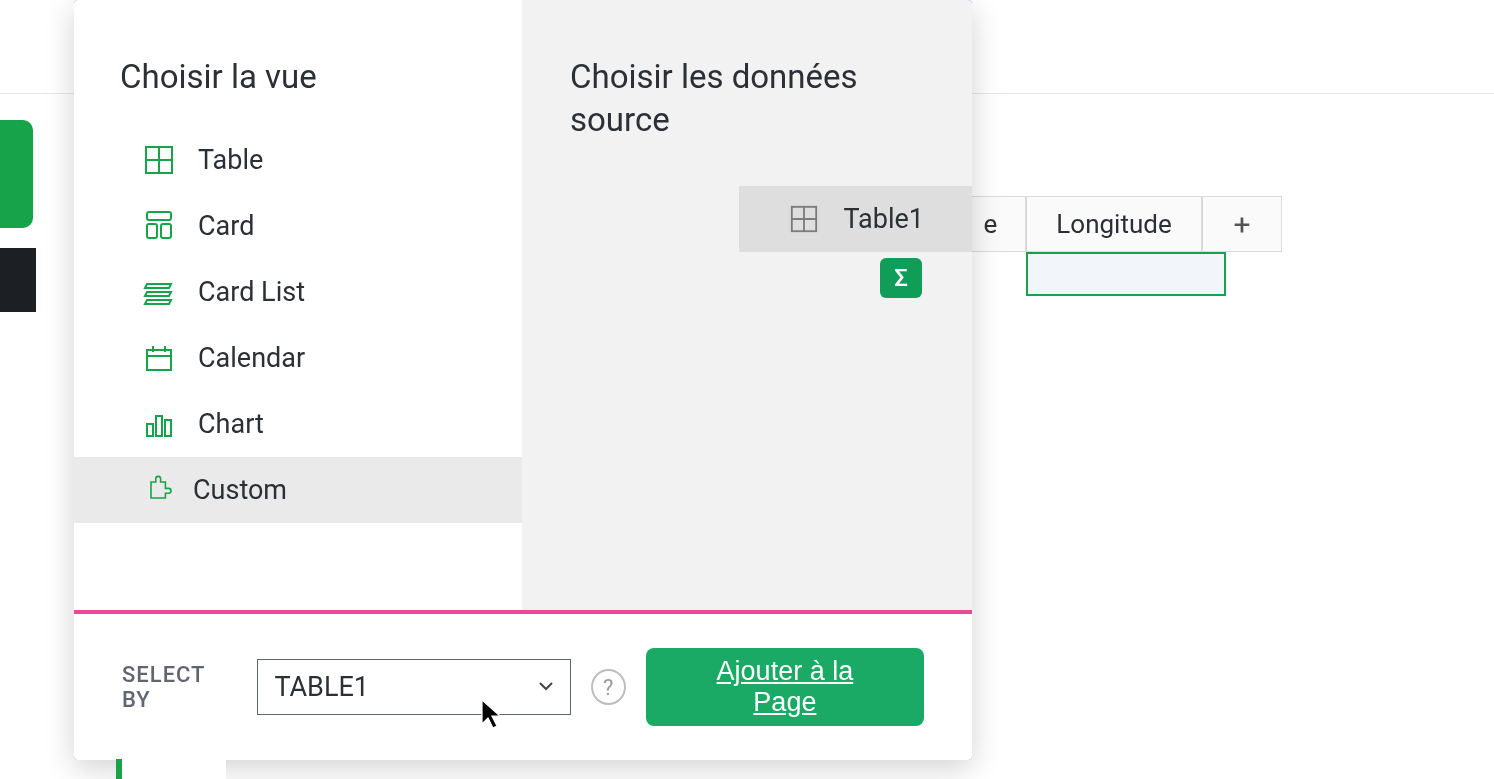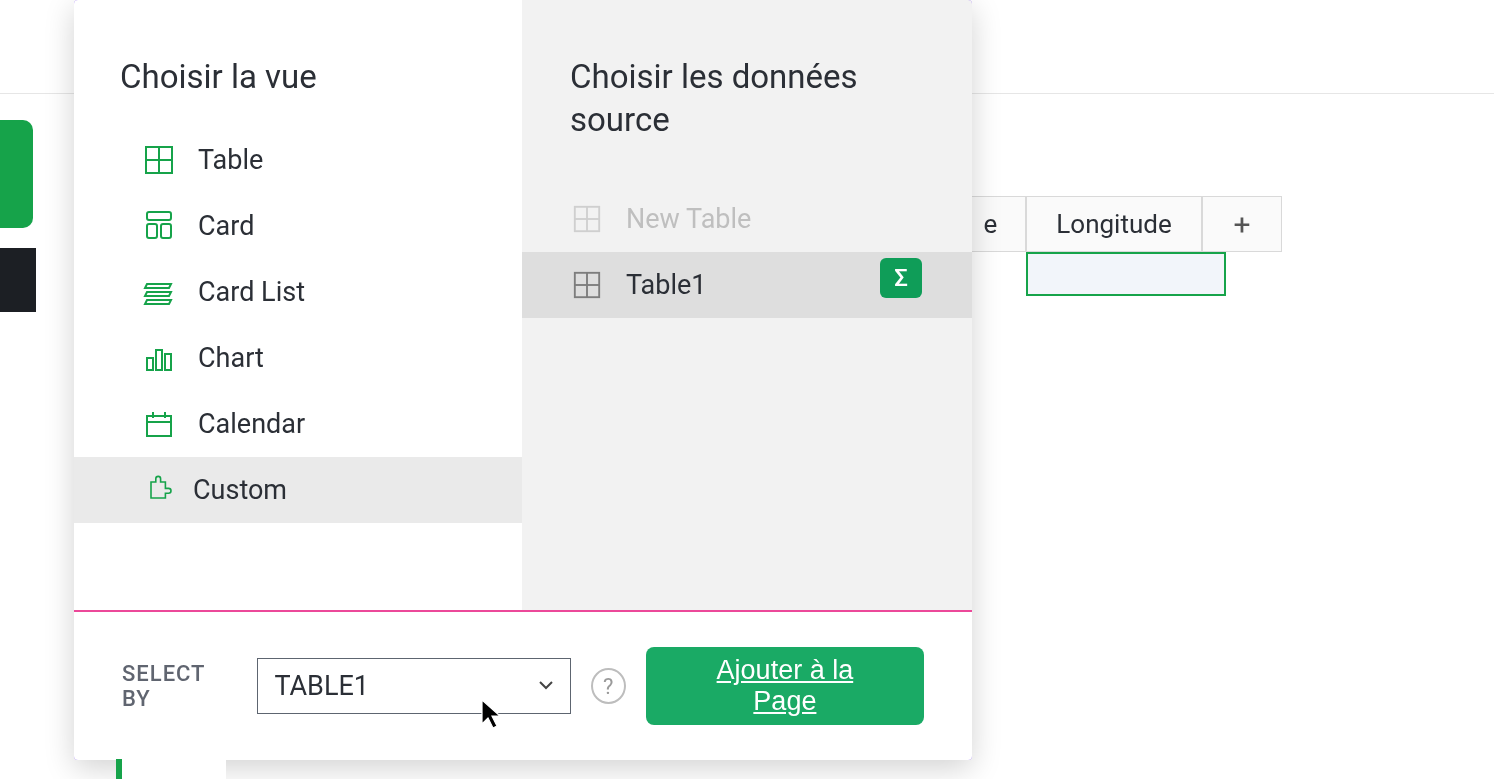--- a/index.html
+++ b/index.html
@@ -22,38 +22,38 @@
   .bg-datarow { position:absolute; left:1026px; top:252px; height:44px; display:flex; }
   .bg-datacell { width:200px; height:44px; border:2px solid #16a34a; background:#f2f5fa; }
 
   
   .sigma-badge { position:absolute; left:880px; top:258px; width:42px; height:40px; background:#0f9d58; border-radius:6px; display:flex; align-items:center; justify-content:center; color:#fff; font-size:24px; font-weight:500; z-index:10; }
 
   
   .dialog { position:absolute; left:62px; top:0; width:898px; height:760px; background:#8b5cf6; box-shadow:0 8px 30px rgba(0,0,0,0.18); display:flex; flex-direction:column; border-radius:4px; overflow:hidden;margin-left:12px; }
   .dialog-body { flex:1; display:flex; min-height:0; }
   .col-left { width:448px; background:#fff; display:flex; flex-direction:column; }
-  .col-right { flex:1; background:#f2f2f2; display:flex; flex-direction:column; }
+  .col-right { flex:1; background:#f2f2f2; display:flex; flex-direction:column;align-items:flex-end; }
 
   .panel-title { font-size:33px; color:#2b2f36; padding:56px 46px 28px 46px; line-height:1.3; font-weight:400; }
   .col-right .panel-title { padding-left:48px; padding-right:40px; }
 
   .view-list { display:flex; flex-direction:column; }
   .view-item { display:flex; align-items:center; gap:22px; padding:16px 68px; font-size:27px; color:#2b2f36; cursor:pointer; }
   .view-item.selected { background:#eaeaea;gap:17px; }
   .vi-icon { width:34px; height:34px; display:flex; align-items:center; justify-content:center; }
   .vi-icon svg { display:block; }
 
   .source-list { display:flex; flex-direction:column; padding-top:16px; }
   .source-item { display:flex; align-items:center; gap:22px; padding:16px 48px; font-size:27px; cursor:pointer; }
   .source-item.disabled { color:#bfbfbf; cursor:default; }
   .source-item.selected { background:#dedede; color:#2b2f36; }
   .si-icon { width:34px; height:34px; display:flex; align-items:center; justify-content:center; }
 
-  .dialog-footer { height:150px; border-top:2px solid #ec4899; display:flex; align-items:center; padding:0 48px; gap:20px; background:#fff; }
+  .dialog-footer { height:150px; border-top:4px solid #ec4899; display:flex; align-items:center; padding:0 48px; gap:20px; background:#fff; }
   .sel-label { font-size:22px; letter-spacing:1px; color:#606570; font-weight:500; }
   .sel-combo { position:relative; width:320px; height:56px; border:1px solid #5d6570; display:flex; align-items:center; padding:0 16px; font-size:27px; color:#2b2f36; cursor:pointer; background:#fff; }
   .sel-combo .chev { position:absolute; right:14px; top:50%; transform:translateY(-50%); color:#444; }
   .help-circ { width:36px; height:36px; border:2px solid #bdbdbd; border-radius:50%; display:flex; align-items:center; justify-content:center; color:#9a9a9a; font-size:22px; cursor:pointer; }
   .add-btn { margin-left:auto; height:78px; padding:0 38px; background:#1aaa65; color:#fff; border:none; border-radius:8px; font-size:27px; cursor:pointer;text-decoration:underline; }
 
   
   .bg-bottom { position:absolute; left:116px; top:759px; width:110px; height:20px; border-left:6px solid #16a34a; background:#fff; }
 
   
@@ -114,66 +114,56 @@
                 <path d="M4 24 L28 24 L26 28 L2 28 Z" stroke="#16a34a" stroke-width="2"></path>
               </svg>
           </span>
           <span>Card List</span>
         </div>
 
 
         <div class="view-item">
           <span class="vi-icon">
             <svg width="32" height="32" viewBox="0 0 32 32" fill="none">
-                <rect x="4" y="16" width="6" height="12" stroke="#16a34a" stroke-width="2"></rect>
-                <rect x="13" y="8" width="6" height="20" stroke="#16a34a" stroke-width="2"></rect>
-                <rect x="22" y="12" width="6" height="16" stroke="#16a34a" stroke-width="2"></rect>
-              </svg>
-          </span>
-          <span>Chart</span>
-        </div>
-
-        <div class="view-item">
-          <span class="vi-icon">
-            <svg width="32" height="32" viewBox="0 0 32 32" fill="none">
                 <rect x="4" y="8" width="24" height="20" stroke="#16a34a" stroke-width="2"></rect>
                 <line x1="4" y1="14" x2="28" y2="14" stroke="#16a34a" stroke-width="2"></line>
                 <line x1="10" y1="4" x2="10" y2="10" stroke="#16a34a" stroke-width="2"></line>
                 <line x1="22" y1="4" x2="22" y2="10" stroke="#16a34a" stroke-width="2"></line>
               </svg>
           </span>
           <span>Calendar</span>
         </div>
 
+        <div class="view-item">
+          <span class="vi-icon">
+            <svg width="32" height="32" viewBox="0 0 32 32" fill="none">
+                <rect x="4" y="16" width="6" height="12" stroke="#16a34a" stroke-width="2"></rect>
+                <rect x="13" y="8" width="6" height="20" stroke="#16a34a" stroke-width="2"></rect>
+                <rect x="22" y="12" width="6" height="16" stroke="#16a34a" stroke-width="2"></rect>
+              </svg>
+          </span>
+          <span>Chart</span>
+        </div>
+
         <div class="view-item selected">
           <span class="vi-icon">
             <svg width="32" height="32" viewBox="0 0 32 32" fill="none">
                 <path d="M8 10 H14 V6 a3 3 0 1 1 6 0 V10 H26 V18 H30 a3 3 0 1 1 0 6 H26 V30 H8 Z" transform="scale(0.8) translate(2,0)" stroke="#16a34a" stroke-width="2" fill="none"></path>
               </svg>
           </span>
           <span>Custom</span>
         </div>
 
       </div>
     </div>
 
     <div class="col-right">
       <div class="panel-title">Choisir les données source</div>
       <div class="source-list">
 
-        <div class="source-item disabled">
-          <span class="si-icon">
-            <svg width="30" height="30" viewBox="0 0 32 32" fill="none">
-                <rect x="3" y="3" width="26" height="26" stroke="#cfcfcf" stroke-width="2"></rect>
-                <line x1="3" y1="16" x2="29" y2="16" stroke="#cfcfcf" stroke-width="2"></line>
-                <line x1="16" y1="3" x2="16" y2="29" stroke="#cfcfcf" stroke-width="2"></line>
-              </svg>
-          </span>
-          <span>New Table</span>
-        </div>
 
         <div class="source-item selected">
           <span class="si-icon">
             <svg width="30" height="30" viewBox="0 0 32 32" fill="none">
                 <rect x="3" y="3" width="26" height="26" stroke="#7d7d7d" stroke-width="2"></rect>
                 <line x1="3" y1="16" x2="29" y2="16" stroke="#7d7d7d" stroke-width="2"></line>
                 <line x1="16" y1="3" x2="16" y2="29" stroke="#7d7d7d" stroke-width="2"></line>
               </svg>
           </span>
           <span>Table1</span>

